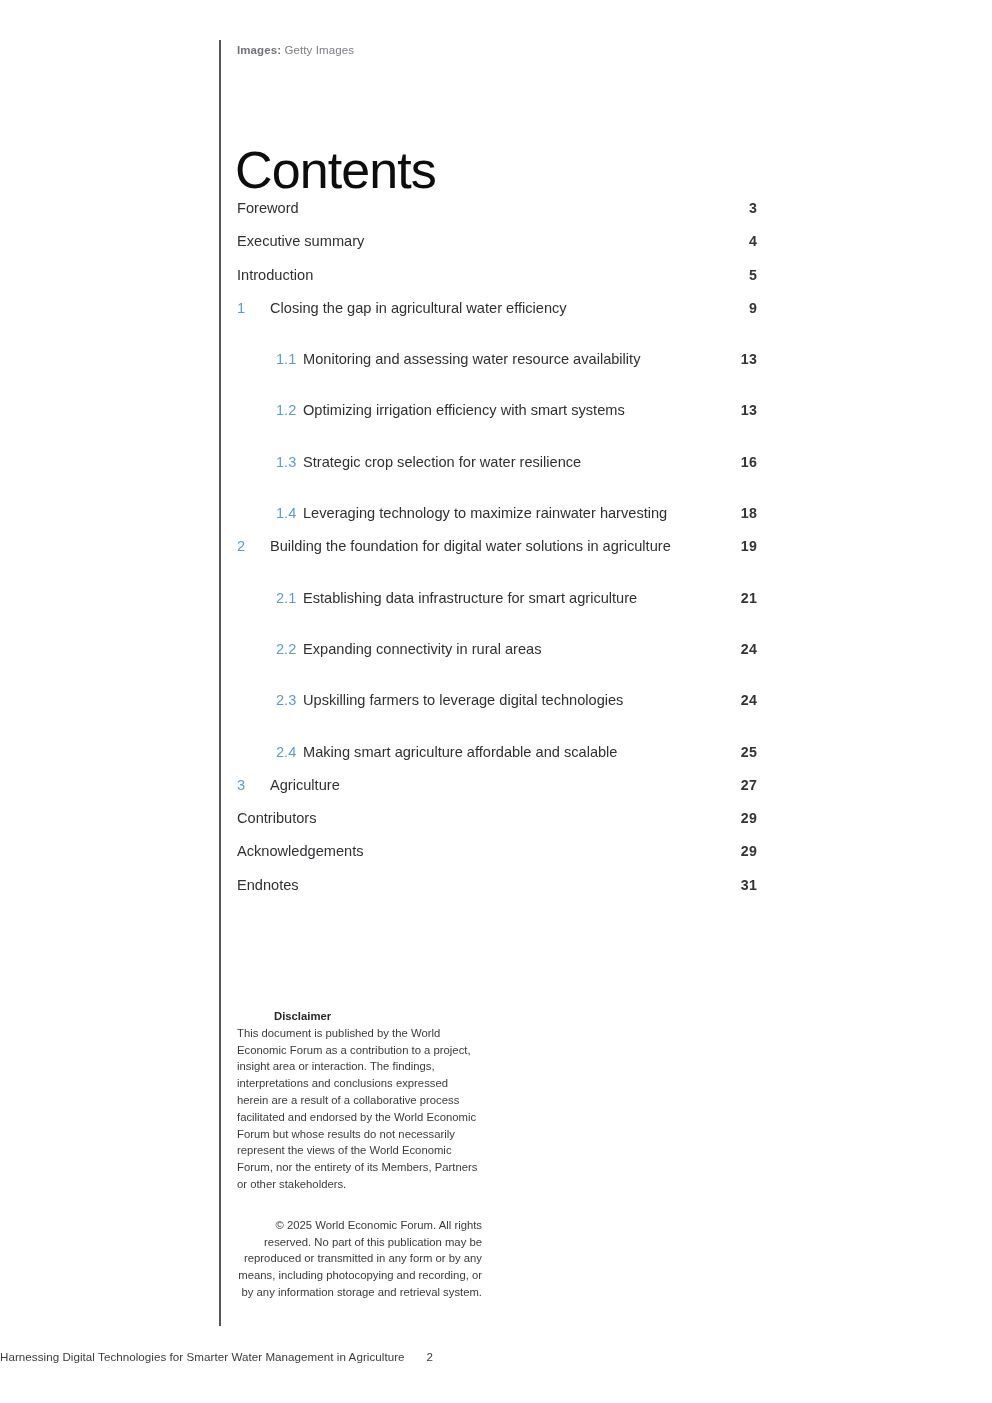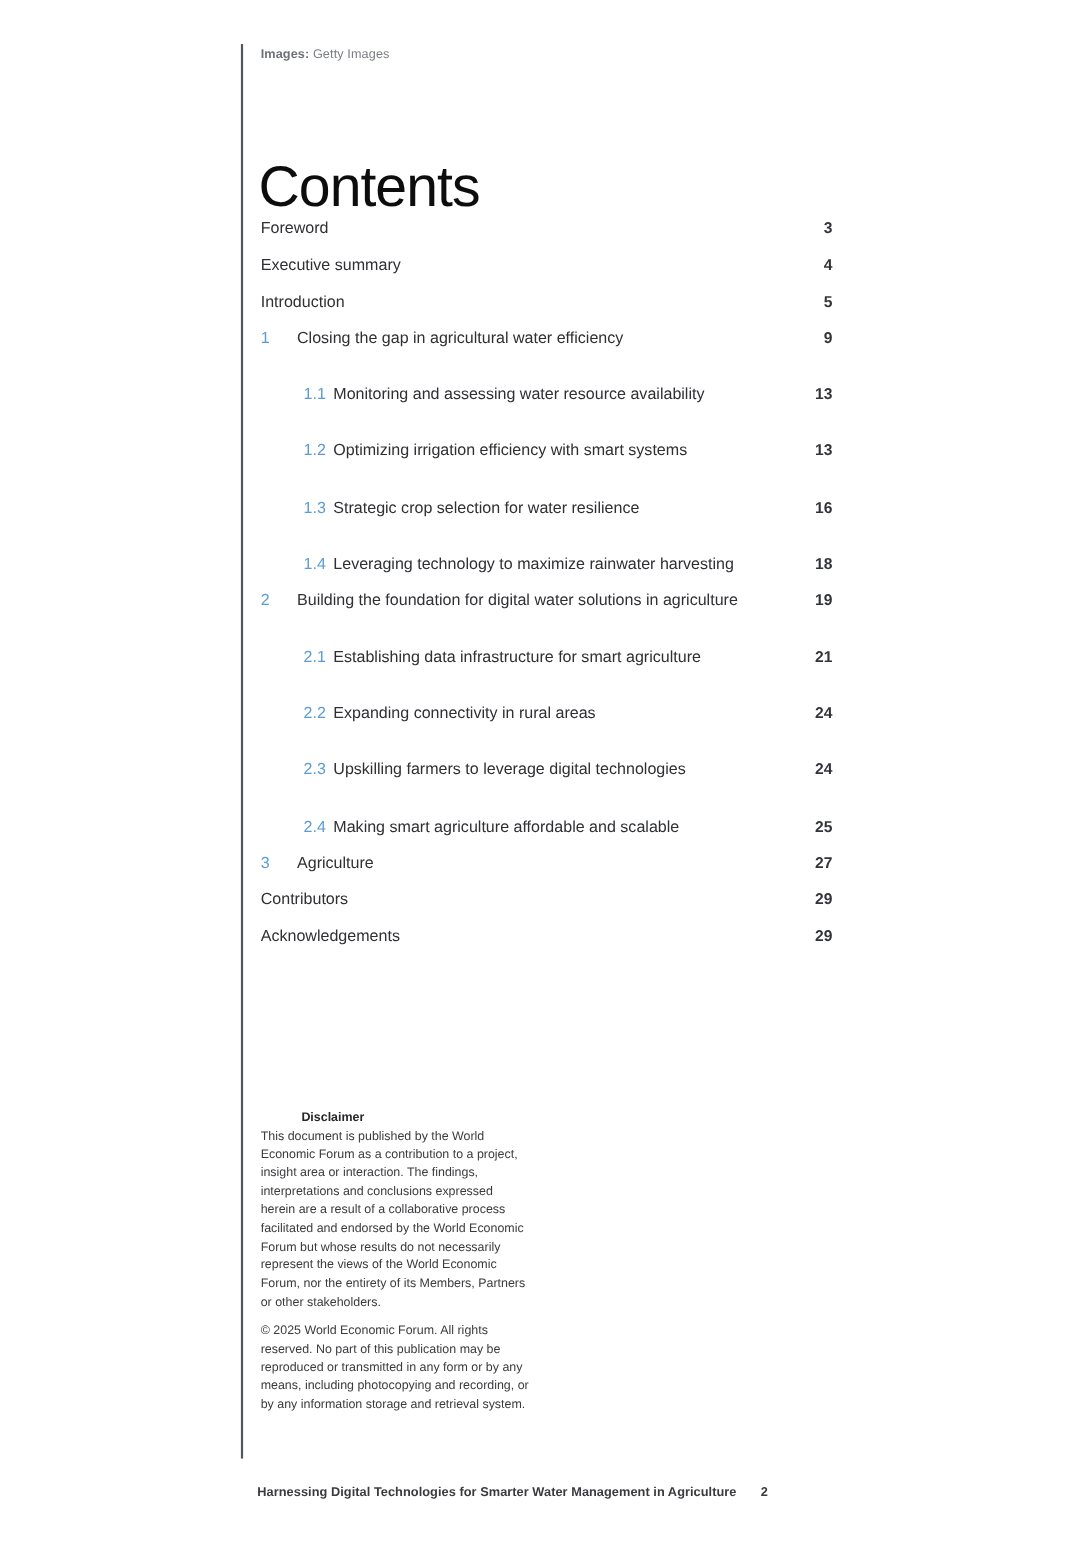--- a/index.html
+++ b/index.html
@@ -117,32 +117,33 @@
   .disclaimer .d-head {
     font-weight: bold;
     color: #26272a;
     display: block;
     margin-left: 37px;
   }
   .disclaimer p {
     margin: 0;
   }
   .disclaimer p.copy {
-    margin-top: 9px;
+    margin-top: 24px;
+    text-align: right;
   }
 
   
   .footer {
     position: absolute;
     left: 0;
     top: 1350px;
     width: 932px;
-    text-align: center;
+    text-align: left;
     font-size: 11.6px;
-    font-weight: bold;
+    font-weight: normal;
     color: #3a3b3e;
     letter-spacing: 0.05px;
   }
   .footer .f-title { display: inline; }
   .footer .f-page {
     display: inline-block;
     margin-left: 22px;
   }
 </style>
 </head>
@@ -233,20 +234,24 @@
     <div class="toc-row lvl-plain">
       <span class="label">Contributors</span>
       <span class="pageno">29</span>
     </div>
 
     <div class="toc-row lvl-plain">
       <span class="label">Acknowledgements</span>
       <span class="pageno">29</span>
     </div>
 
+    <div class="toc-row lvl-plain">
+      <span class="label">Endnotes</span>
+      <span class="pageno">31</span>
+    </div>
 
   </div>
 
   <div class="disclaimer">
     <p><span class="d-head">Disclaimer</span><span>This document is published by the World Economic Forum as a contribution to a project, insight area or interaction. The findings, interpretations and conclusions expressed herein are a result of a collaborative process facilitated and endorsed by the World Economic Forum but whose results do not necessarily represent the views of the World Economic Forum, nor the entirety of its Members, Partners or other stakeholders.</span></p>
     <p class="copy">© 2025 World Economic Forum. All rights reserved. No part of this publication may be reproduced or transmitted in any form or by any means, including photocopying and recording, or by any information storage and retrieval system.</p>
   </div>
 
   <div class="footer">
     <span class="f-title">Harnessing Digital Technologies for Smarter Water Management in Agriculture</span><span class="f-page">2</span>

